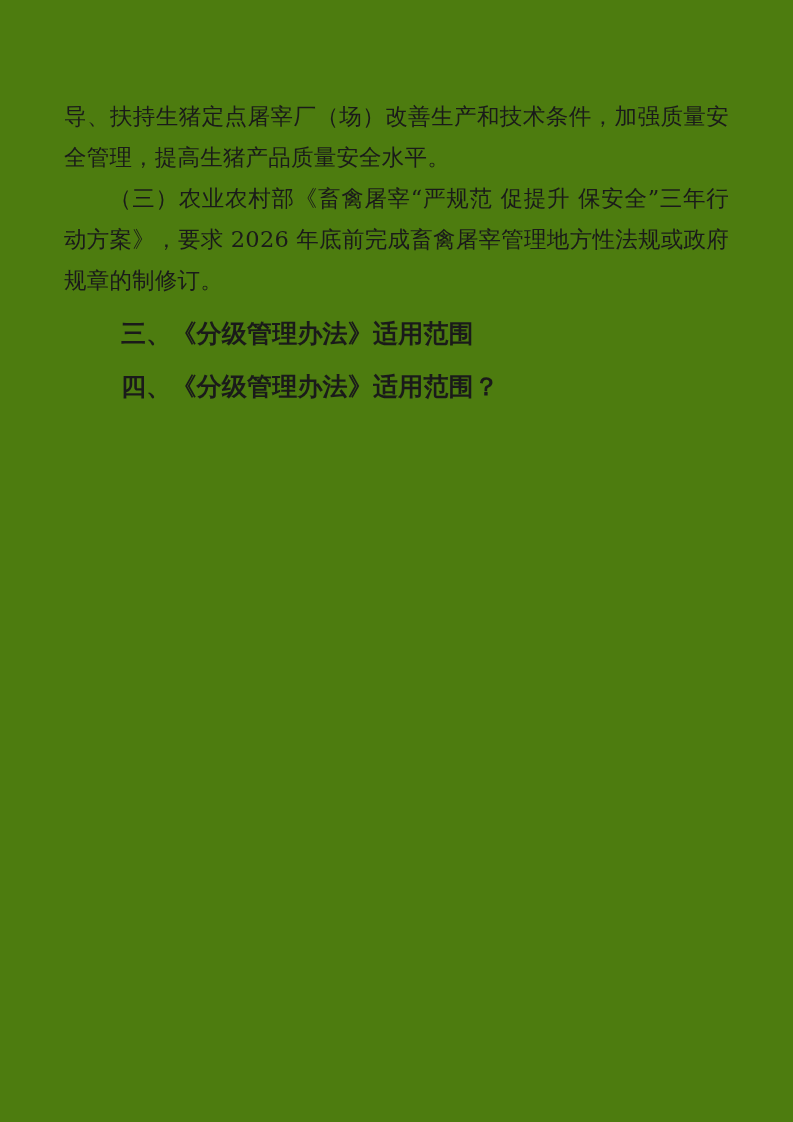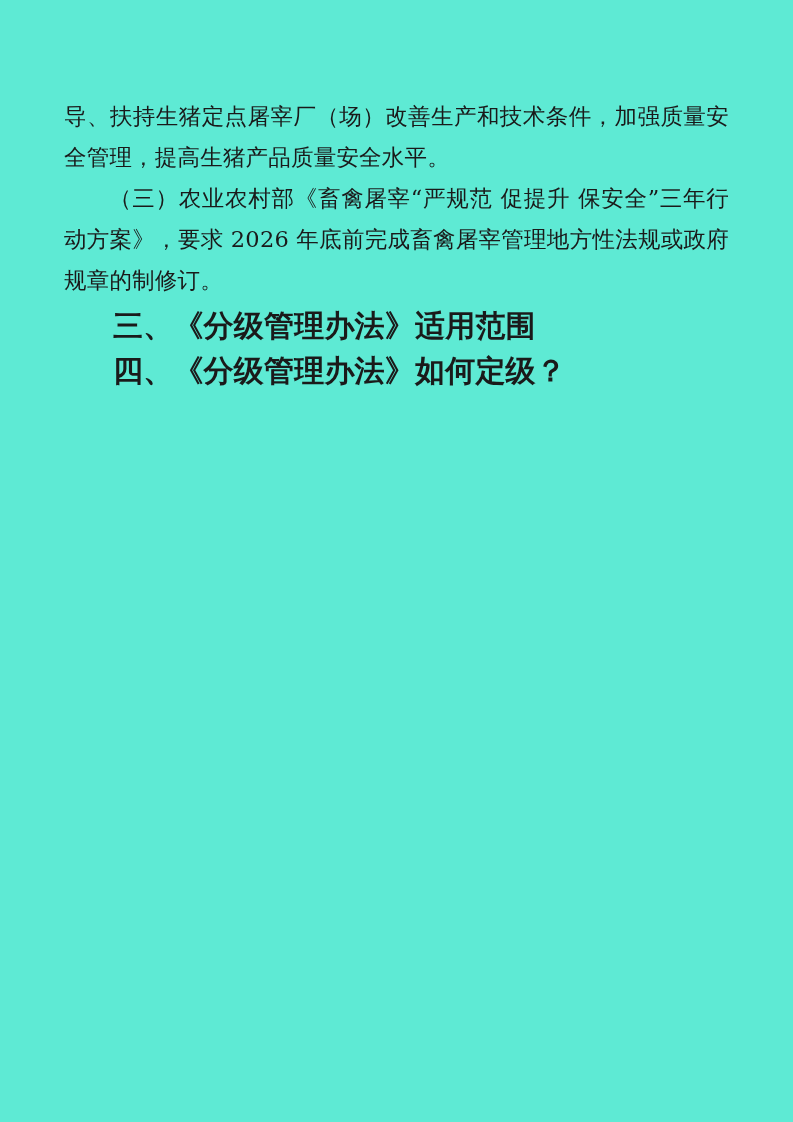--- a/index.html
+++ b/index.html
@@ -13,55 +13,55 @@
     font-family: "DejaVu Serif", "Liberation Serif", serif;
     color: #1a1a1a;
     -webkit-font-smoothing: antialiased;
   }
   .page {
     position: relative;
     width: 793px;
     height: 1122px;
     box-sizing: border-box;
     padding: 96px 64px 80px 64px;
-    background: #5eead4;
+    background: #4d7c0f;
   }
   .doc-body {
     font-size: 22.5px;
     line-height: 41px;
     text-align: justify;
     text-justify: inter-ideograph;
     letter-spacing: 0.2px;
   }
   .para {
     margin: 0;
     text-indent: 0;
   }
   .para.indent {
     text-indent: 45px;
   }
   .heading {
-    margin: 4px;
+    margin: 12px;
     font-weight: bold;
     text-indent: 45px;
-    font-size: 30px;
+    font-size: 25px;
     line-height: 41px;
   }
 </style>
 </head>
 <body>
 
 <div class="page">
   <div class="doc-body">
 
     <p class="para">导、扶持生猪定点屠宰厂（场）改善生产和技术条件，加强质量安全管理，提高生猪产品质量安全水平。</p>
 
 
     <p class="para indent">（三）农业农村部《畜禽屠宰“严规范 促提升 保安全”三年行动方案》，要求 2026 年底前完成畜禽屠宰管理地方性法规或政府规章的制修订。</p>
 
     <h2 class="heading">三、《分级管理办法》适用范围</h2>
 
 
-    <h2 class="heading">四、《分级管理办法》如何定级？</h2>
+    <h2 class="heading">四、《分级管理办法》适用范围？</h2>
 
 
   </div>
 </div>
 
 </body></html>

